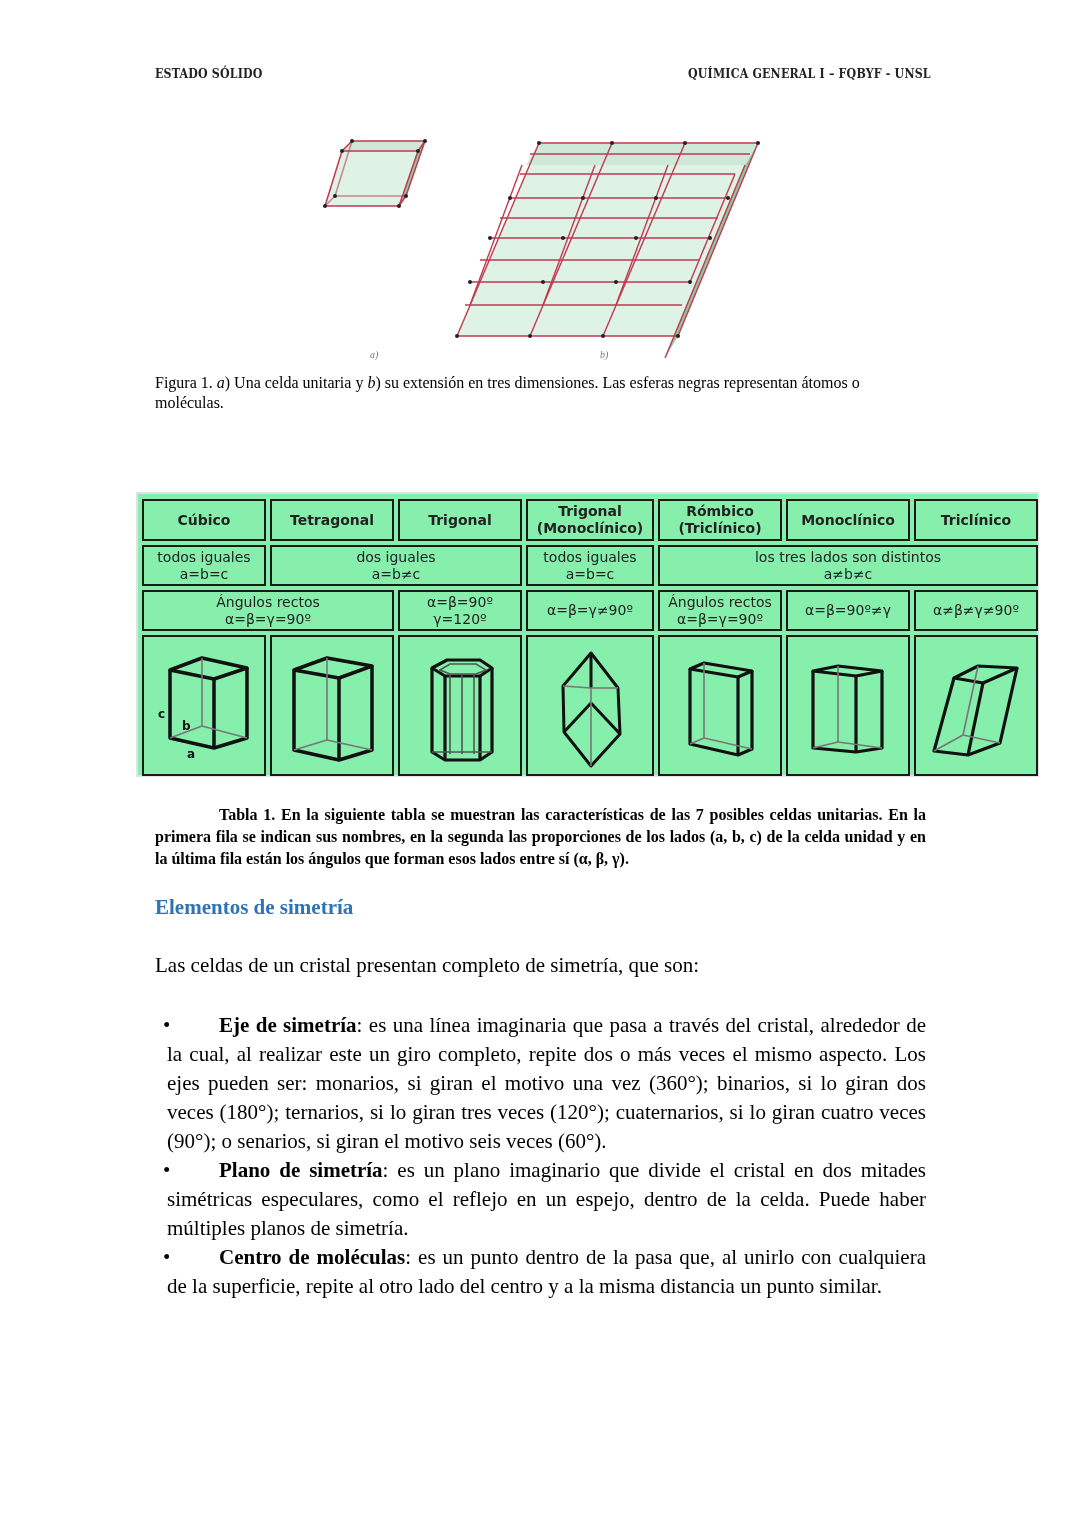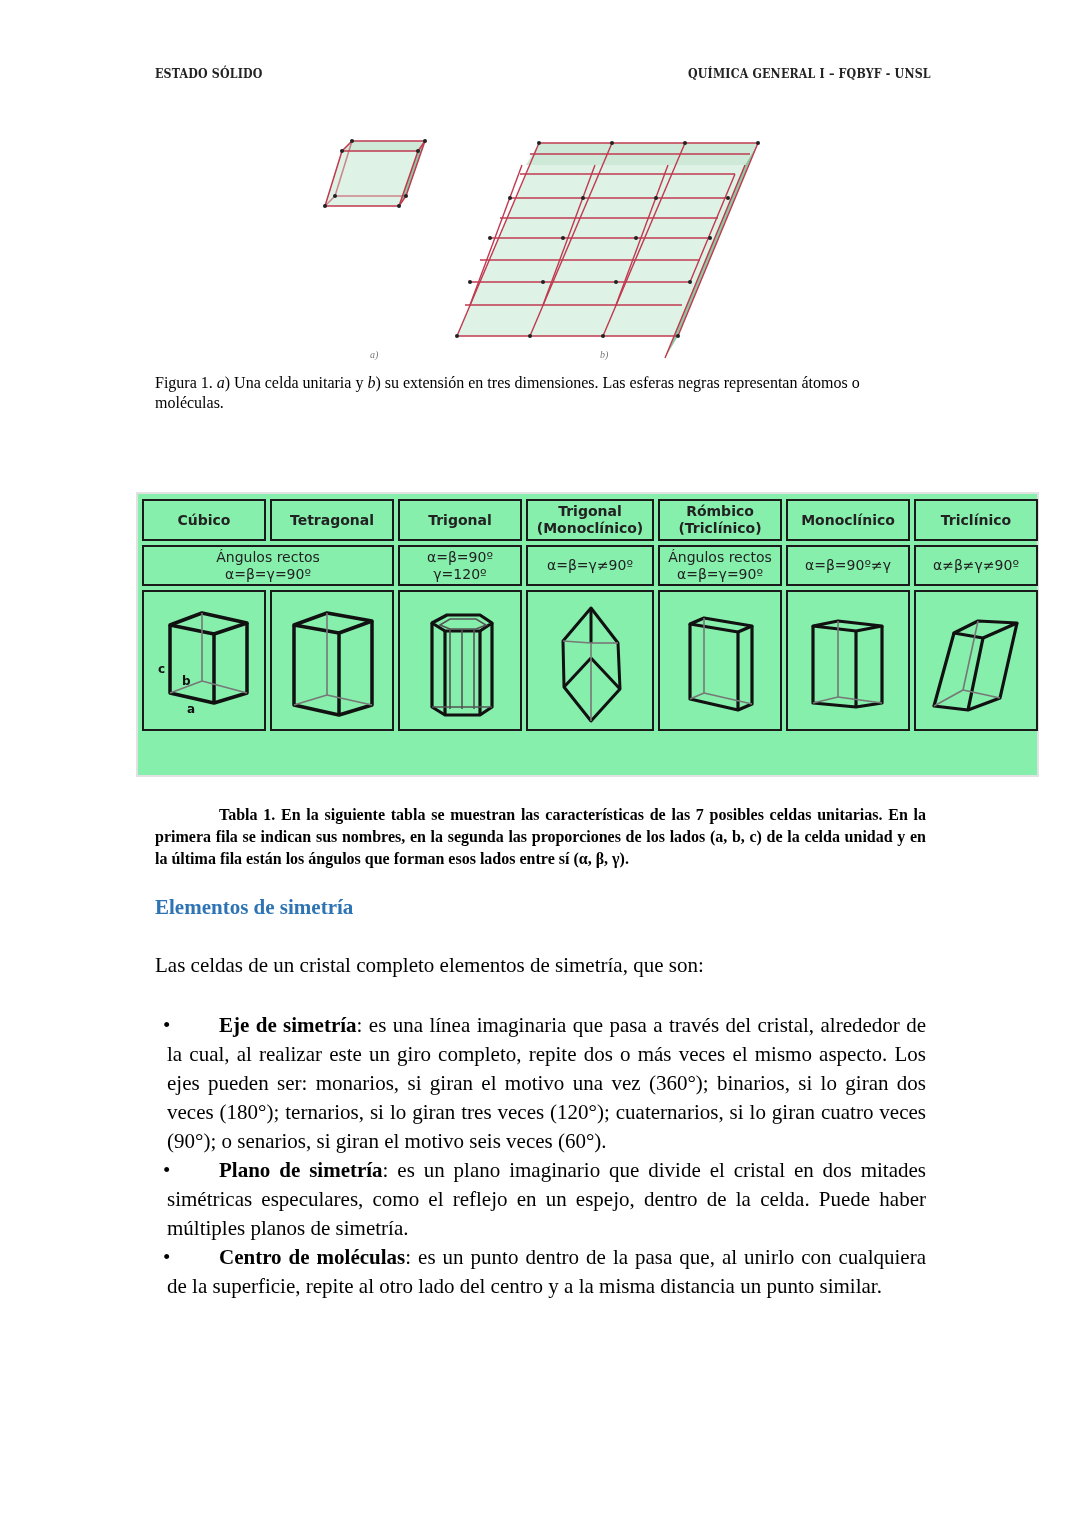--- a/index.html
+++ b/index.html
@@ -129,20 +129,26 @@
     <tbody>
         <tr class="hrow">
       <td><span>Cúbico</span></td>
       <td><span>Tetragonal</span></td>
       <td><span>Trigonal</span></td>
       <td><span>Trigonal</span><br><span>(Monoclínico)</span></td>
       <td><span>Rómbico</span><br><span>(Triclínico)</span></td>
       <td><span>Monoclínico</span></td>
       <td><span>Triclínico</span></td>
     </tr>
+    <tr class="r2">
+      <td><span>todos iguales</span><br><span>a=b=c</span></td>
+      <td colspan="2"><span>dos iguales</span><br><span>a=b≠c</span></td>
+      <td><span>todos iguales</span><br><span>a=b=c</span></td>
+      <td colspan="3"><span>los tres lados son distintos</span><br><span>a≠b≠c</span></td>
+    </tr>
     <tr class="r3">
       <td colspan="2"><span>Ángulos rectos</span><br><span>α=β=γ=90º</span></td>
       <td><span>α=β=90º</span><br><span>γ=120º</span></td>
       <td><span>α=β=γ≠90º</span></td>
       <td><span>Ángulos rectos</span><br><span>α=β=γ=90º</span></td>
       <td><span>α=β=90º≠γ</span></td>
       <td><span>α≠β≠γ≠90º</span></td>
     </tr>
     <tr class="r4">
       <td>
@@ -254,21 +260,21 @@
     </tr>
   </tbody>
     </table>
 </div>
 
 <div class="caption2">
   <span class="ind"></span><span>Tabla 1. En la siguiente tabla se muestran las características de las 7 posibles celdas unitarias. En la primera fila se indican sus nombres, en la segunda las proporciones de los </span><b>lados</b><span> (a, b, c) de la celda unidad y en la última fila están los </span><b>ángulos</b><span> que forman esos lados entre sí (α, β, γ).</span>
 </div>
 
 <div class="h2">Elementos de simetría</div>
-<div class="intro">Las celdas de un cristal completo elementos de simetría, que son:</div>
+<div class="intro">Las celdas de un cristal presentan completo de simetría, que son:</div>
 
 <ul class="sym">
   <li>
     <span class="bullet">•</span><span class="ind"></span><b>Eje de simetría</b><span>: es una línea imaginaria que pasa a través del cristal, alrededor de la cual, al realizar este un giro completo, repite dos o más veces el mismo aspecto. Los ejes pueden ser: monarios, si giran el motivo una vez (360°); binarios, si lo giran dos veces (180°); ternarios, si lo giran tres veces (120°); cuaternarios, si lo giran cuatro veces (90°); o senarios, si giran el motivo seis veces (60°).</span>
   </li>
   <li>
     <span class="bullet">•</span><span class="ind"></span><b>Plano de simetría</b><span>: es un plano imaginario que divide el cristal en dos mitades simétricas especulares, como el reflejo en un espejo, dentro de la celda. Puede haber múltiples planos de simetría.</span>
   </li>
   <li>
     <span class="bullet">•</span><span class="ind"></span><b>Centro de moléculas</b><span>: es un punto dentro de la pasa que, al unirlo con cualquiera de la superficie, repite al otro lado del centro y a la misma distancia un punto similar.</span>

